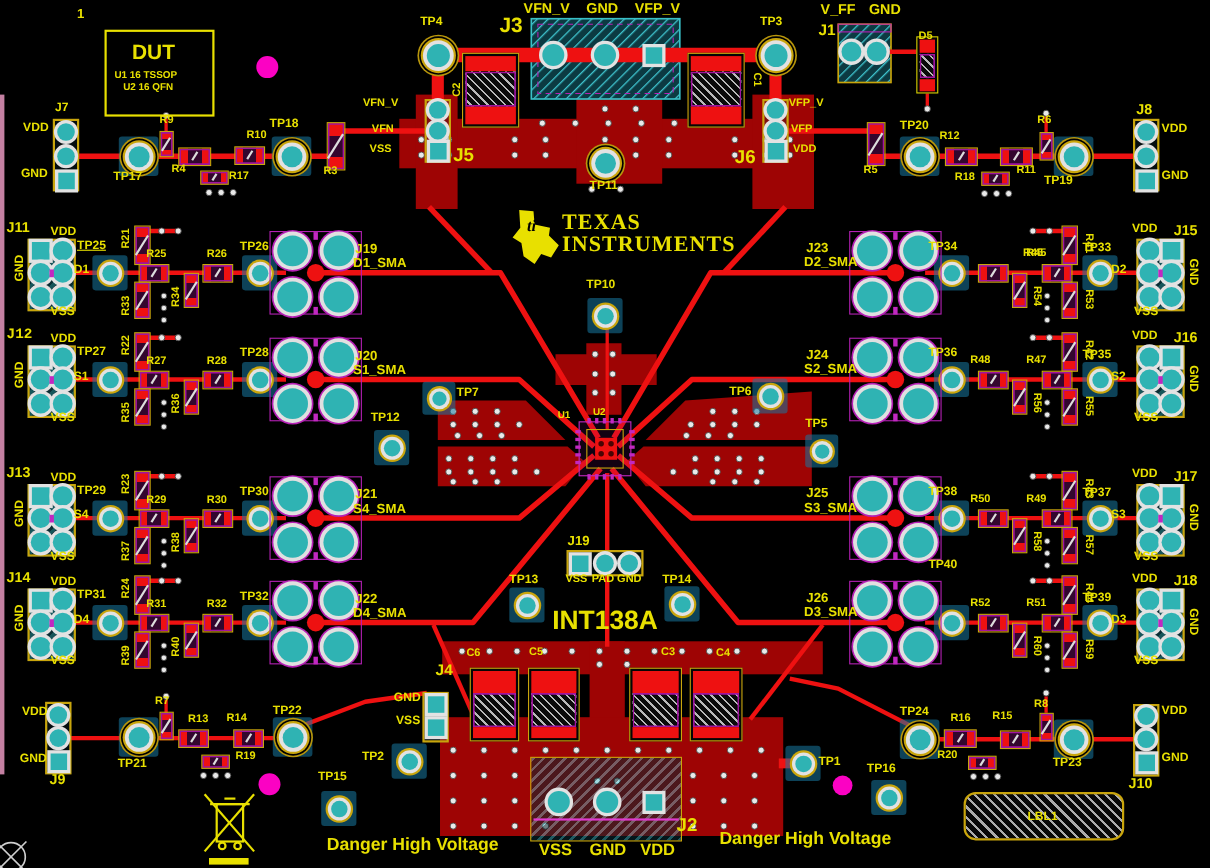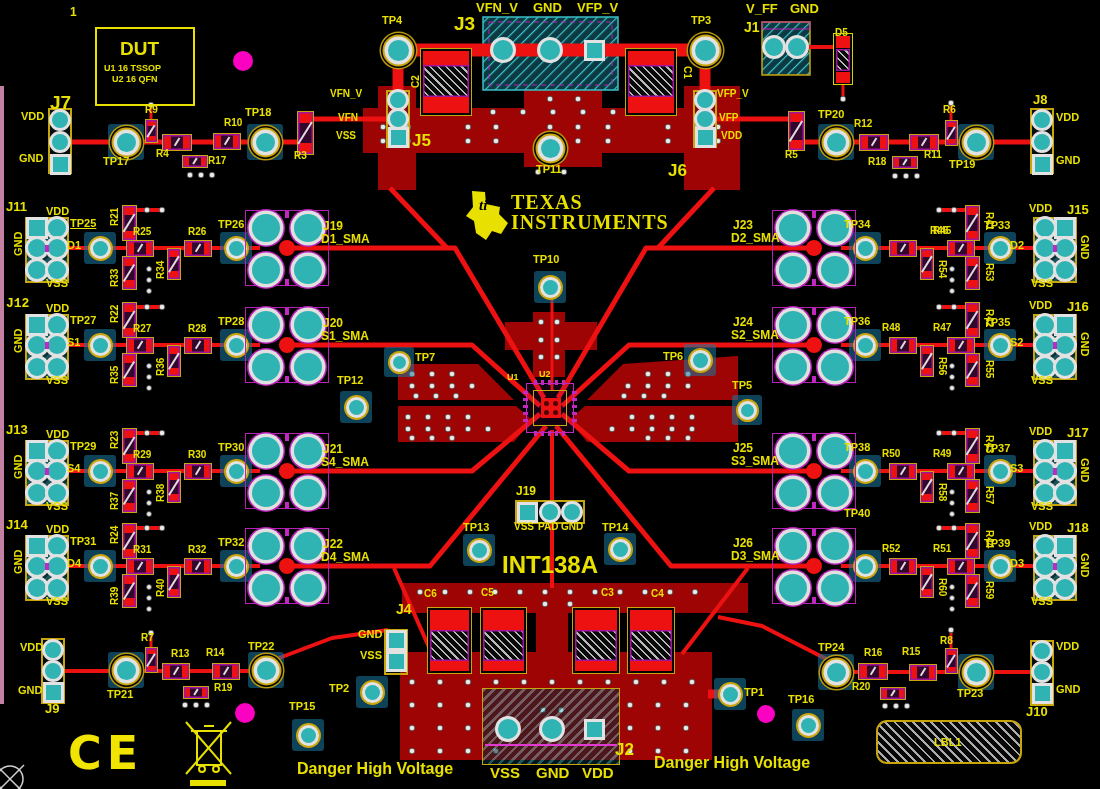--- a/index.html
+++ b/index.html
@@ -507,21 +507,20 @@
       <div class="tick" style="left: 523px; top: 419px; width: 5px; height: 3px;"></div>
       <div class="tick" style="left: 572px; top: 419px; width: 5px; height: 3px;"></div>
       <div class="chipY" style="left: 533px; top: 390px; width: 34px; height: 36px;"></div>
       <div class="chipR" style="left: 541px; top: 398px; width: 20px; height: 20px;"></div>
       <div class="chipD" style="left: 544px; top: 401px;"></div>
       <div class="chipD" style="left: 553px; top: 401px;"></div>
       <div class="chipD" style="left: 544px; top: 410px;"></div>
       <div class="chipD" style="left: 553px; top: 410px;"></div>
       <div class="dutbox" style="left: 95px; top: 27px; width: 100px; height: 79px;"></div>
       <div class="lbl1" style="left: 876px; top: 720px; width: 146px; height: 44px;"></div>
-      <div class="ce" style="left: 68px; top: 726px;">CE</div>
       <div class="edge" style="left: 0px; top: 86px; width: 4px; height: 618px;"></div>
       <div class="c6" style="left: 25px; top: 217px; width: 44px; height: 66px;"></div>
       <div class="pads" style="left: 29px; top: 220px; width: 16px; height: 16px;"></div>
       <div class="padc" style="left: 48px; top: 219px; width: 18px; height: 18px;"></div>
       <div class="padc" style="left: 28px; top: 239px; width: 18px; height: 18px;"></div>
       <div class="padc" style="left: 48px; top: 239px; width: 18px; height: 18px;"></div>
       <div class="padc" style="left: 28px; top: 261px; width: 18px; height: 18px;"></div>
       <div class="padc" style="left: 48px; top: 261px; width: 18px; height: 18px;"></div>
       <div class="tick" style="left: 45px; top: 245px; width: 4px; height: 7px;"></div>
       <div class="tpw" style="left: 84px; top: 232px; width: 32px; height: 32px;"></div>
@@ -924,26 +923,26 @@
       <div class="silk" style="left: 744px; top: 20px; font-size: 14px;">J1</div>
       <div class="silk" style="left: 835px; top: 28px; font-size: 10px;">D5</div>
       <div class="silk" style="left: 382px; top: 15px; font-size: 11px;">TP4</div>
       <div class="silk" style="left: 691px; top: 15px; font-size: 11px;">TP3</div>
       <div class="silk" style="left: 411px; top: 88px; font-size: 10px; transform: rotate(-90deg); transform-origin: 0px 0px;">C2</div>
       <div class="silk" style="left: 692px; top: 66px; font-size: 10px; transform: rotate(90deg); transform-origin: 0px 0px;">C1</div>
       <div class="silk" style="left: 330px; top: 89px; font-size: 10px;">VFN_V</div>
       <div class="silk" style="left: 338px; top: 113px; font-size: 10px;">VFN</div>
       <div class="silk" style="left: 336px; top: 131px; font-size: 10px;">VSS</div>
       <div class="silk" style="left: 412px; top: 132px; font-size: 17px;">J5</div>
-      <div class="silk" style="left: 668px; top: 134px; font-size: 17px; margin-top: 28px;">J6</div>
+      <div class="silk" style="left: 668px; top: 134px; font-size: 17px;">J6</div>
       <div class="silk" style="left: 717px; top: 89px; font-size: 10px;">VFP_V</div>
       <div class="silk" style="left: 719px; top: 113px; font-size: 10px;">VFP</div>
       <div class="silk" style="left: 721px; top: 131px; font-size: 10px;">VDD</div>
       <div class="silk" style="left: 536px; top: 164px; font-size: 11px;">TP11</div>
-      <div class="silk" style="left: 50px; top: 93px; font-size: 19px;">J7</div>
+      <div class="silk" style="left: 50px; top: 93px; font-size: 11px;">J7</div>
       <div class="silk" style="left: 21px; top: 111px; font-size: 11px;">VDD</div>
       <div class="silk" style="left: 19px; top: 153px; font-size: 11px;">GND</div>
       <div class="silk" style="left: 103px; top: 156px; font-size: 11px;">TP17</div>
       <div class="silk" style="left: 145px; top: 105px; font-size: 10px;">R9</div>
       <div class="silk" style="left: 156px; top: 149px; font-size: 10px;">R4</div>
       <div class="silk" style="left: 208px; top: 156px; font-size: 10px;">R17</div>
       <div class="silk" style="left: 224px; top: 118px; font-size: 10px;">R10</div>
       <div class="silk" style="left: 245px; top: 107px; font-size: 11px;">TP18</div>
       <div class="silk" style="left: 294px; top: 151px; font-size: 10px;">R3</div>
       <div class="silk" style="left: 785px; top: 150px; font-size: 10px;">R5</div>

